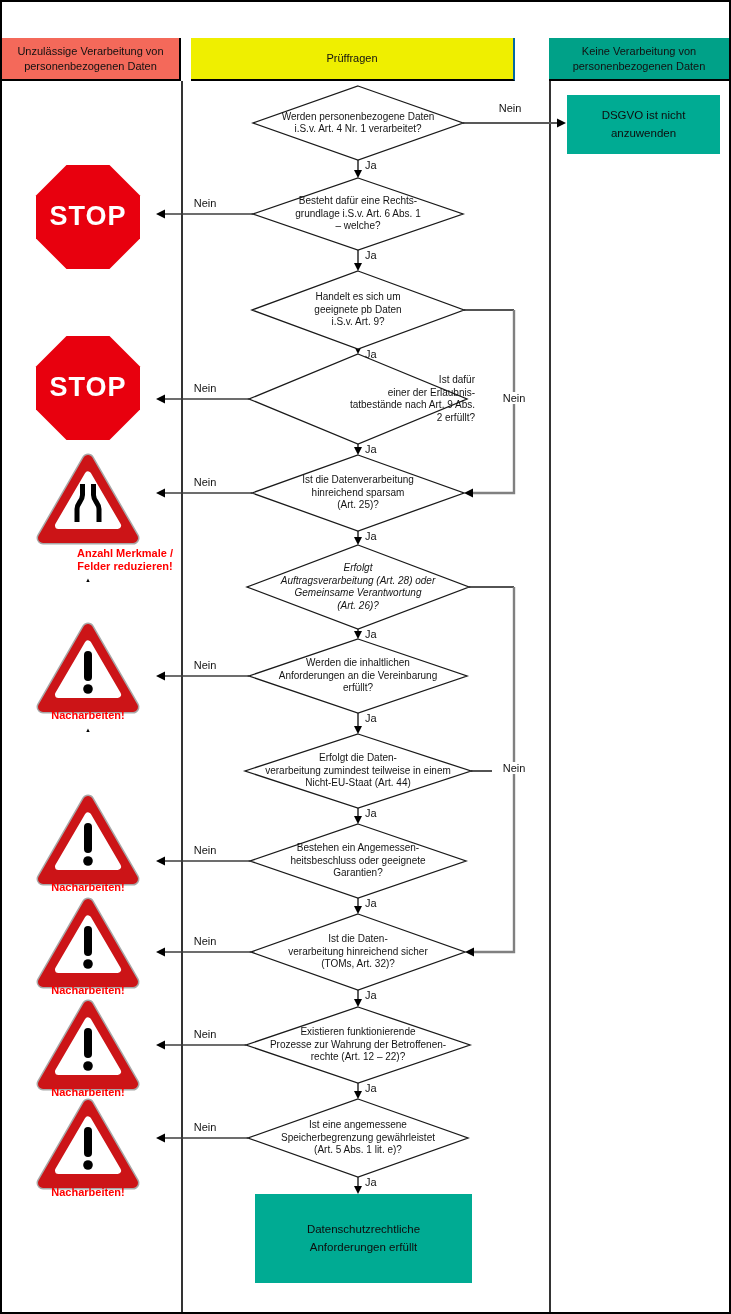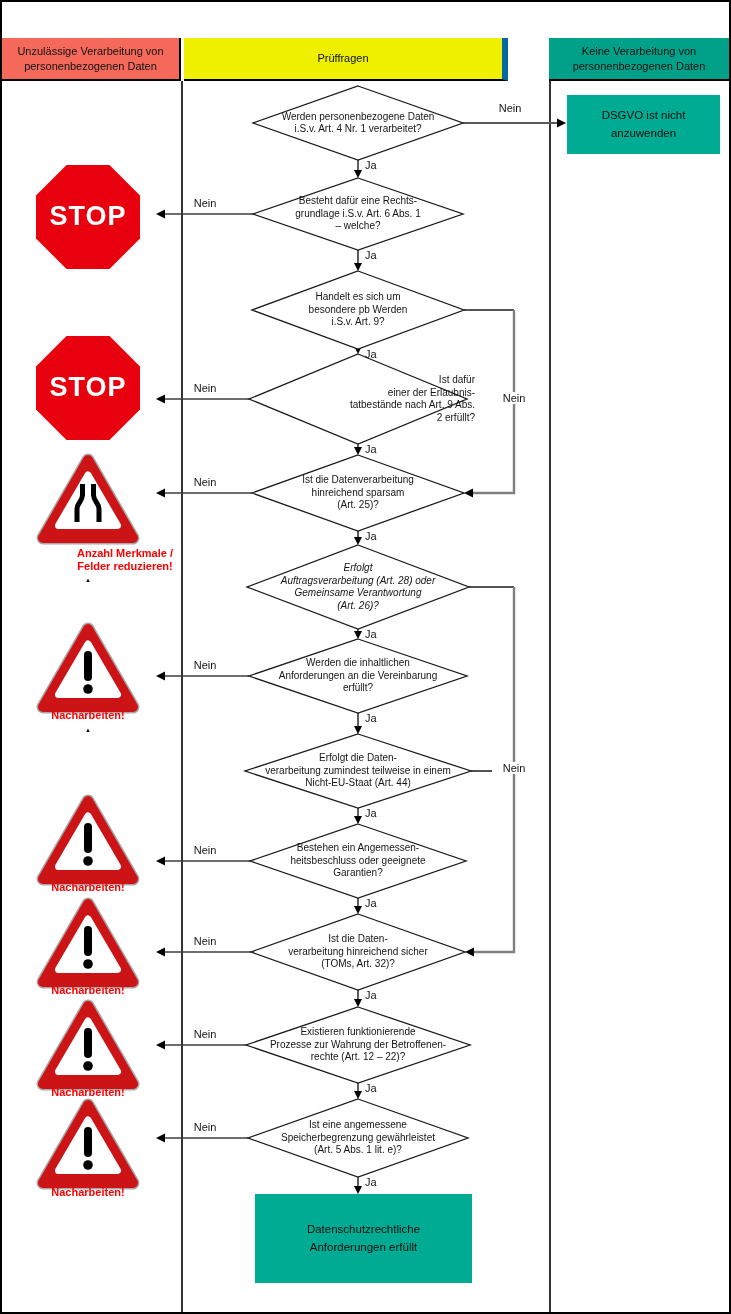--- a/index.html
+++ b/index.html
@@ -14,21 +14,21 @@
     display:flex;align-items:center;justify-content:center;
     font-size:13.5px;color:#0d0d0d;
   }
   .hdr{
     position:absolute;top:38px;height:43px;box-sizing:border-box;
     display:flex;flex-direction:column;align-items:center;justify-content:center;
     text-align:center;font-size:11px;line-height:1.3;color:#111;
     border-bottom:2px solid #000;
   }
   .hdr-left{left:2px;width:179px;background:#f4695a;border-right:2px solid #000;}
-  .hdr-mid{left:184px;width:324px;background:#efef00;border-right:6px solid #0369a1;}
+  .hdr-mid{left:191px;width:324px;background:#efef00;border-right:2px solid #0369a1;}
   .hdr-right{left:549px;width:180px;background:#00a188;}
   svg#flow-svg{position:absolute;left:0;top:0;}
   .node-text{
     position:absolute;display:flex;flex-direction:column;align-items:center;justify-content:center;
     text-align:center;font-size:10px;line-height:12.5px;color:#141414;pointer-events:none;
   }
   .flow-label{position:absolute;font-size:11px;color:#141414;white-space:nowrap;}
   .nein-label{position:absolute;width:44px;text-align:center;font-size:11px;color:#141414;}
   .white-bg{background:#fff;}
   .tbox{
@@ -189,21 +189,21 @@
         <div>Werden personenbezogene Daten</div>
         <div>i.S.v. Art. 4 Nr. 1 verarbeitet?</div>
       </div>
       <div class="node-text" style="left: 241px; top: 178px; width: 234px; height: 72px;">
         <div>Besteht dafür eine Rechts-</div>
         <div>grundlage i.S.v. Art. 6 Abs. 1</div>
         <div>– welche?</div>
       </div>
       <div class="node-text" style="left: 241px; top: 271px; width: 234px; height: 78px;">
         <div>Handelt es sich um</div>
-        <div>besondere pb Werden</div>
+        <div>geeignete pb Daten</div>
         <div>i.S.v. Art. 9?</div>
       </div>
       <div class="node-text" style="left: 241px; top: 354px; width: 234px; height: 90px; align-items: flex-end;">
         <div>Ist dafür</div>
         <div>einer der Erlaubnis-</div>
         <div>tatbestände nach Art. 9 Abs.</div>
         <div>2 erfüllt?</div>
       </div>
       <div class="node-text" style="left: 241px; top: 455px; width: 234px; height: 76px;">
         <div>Ist die Datenverarbeitung</div>

